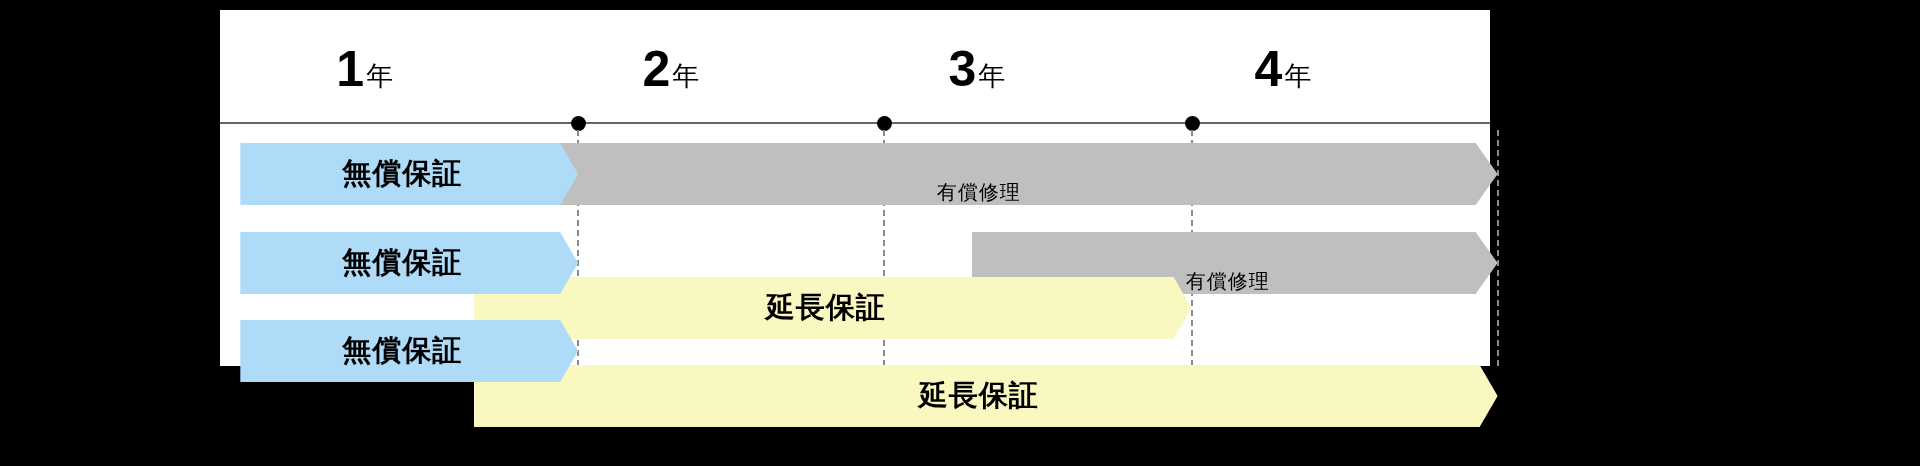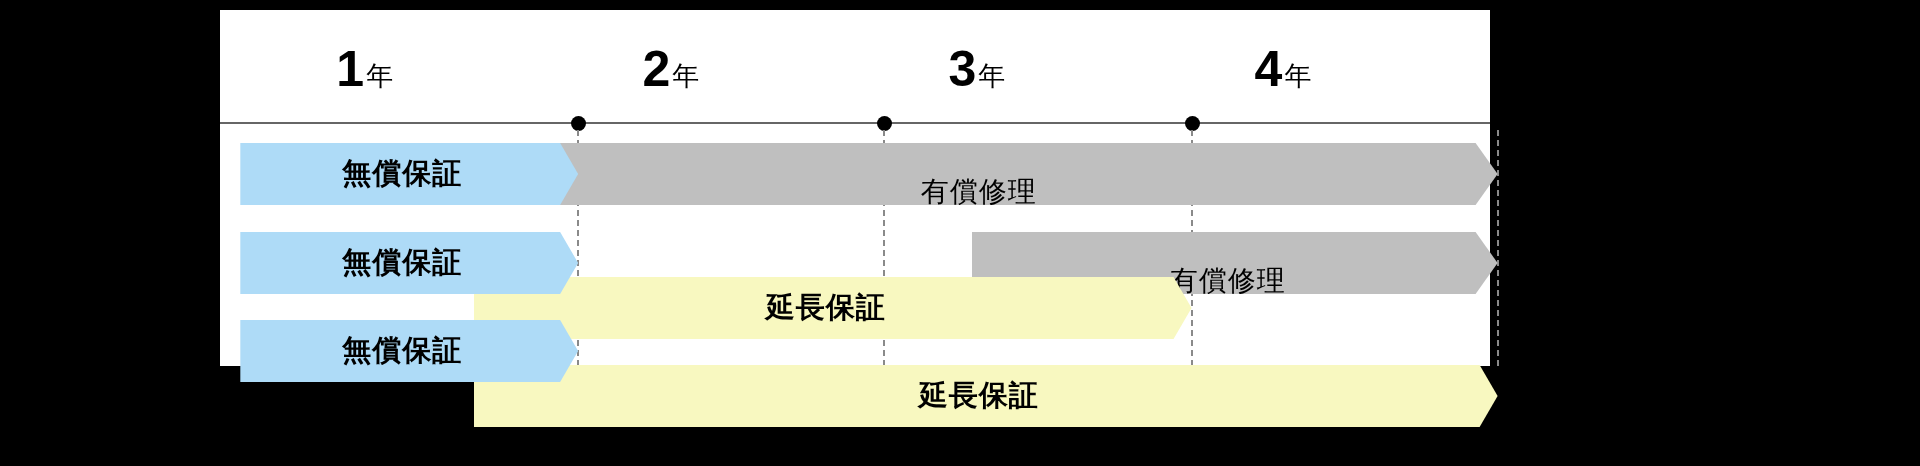--- a/index.html
+++ b/index.html
@@ -126,21 +126,21 @@
     -webkit-clip-path: polygon(0 0, calc(100% - 22px) 0, 100% 50%, calc(100% - 22px) 100%, 0 100%);
     clip-path: polygon(0 0, calc(100% - 22px) 0, 100% 50%, calc(100% - 22px) 100%, 0 100%);
   }
 
   .label-bold {
     font-size: 29px;
     font-weight: bold;
     letter-spacing: 1px;
   }
   .label-reg {
-    font-size: 28px;
+    font-size: 20px;
     font-weight: normal;
     letter-spacing: 1px;
     margin-top: 36px;
   }
   
   .seg.pointed .seg-label { margin-right: 14px; }
 </style>
 </head>
 <body>
 

